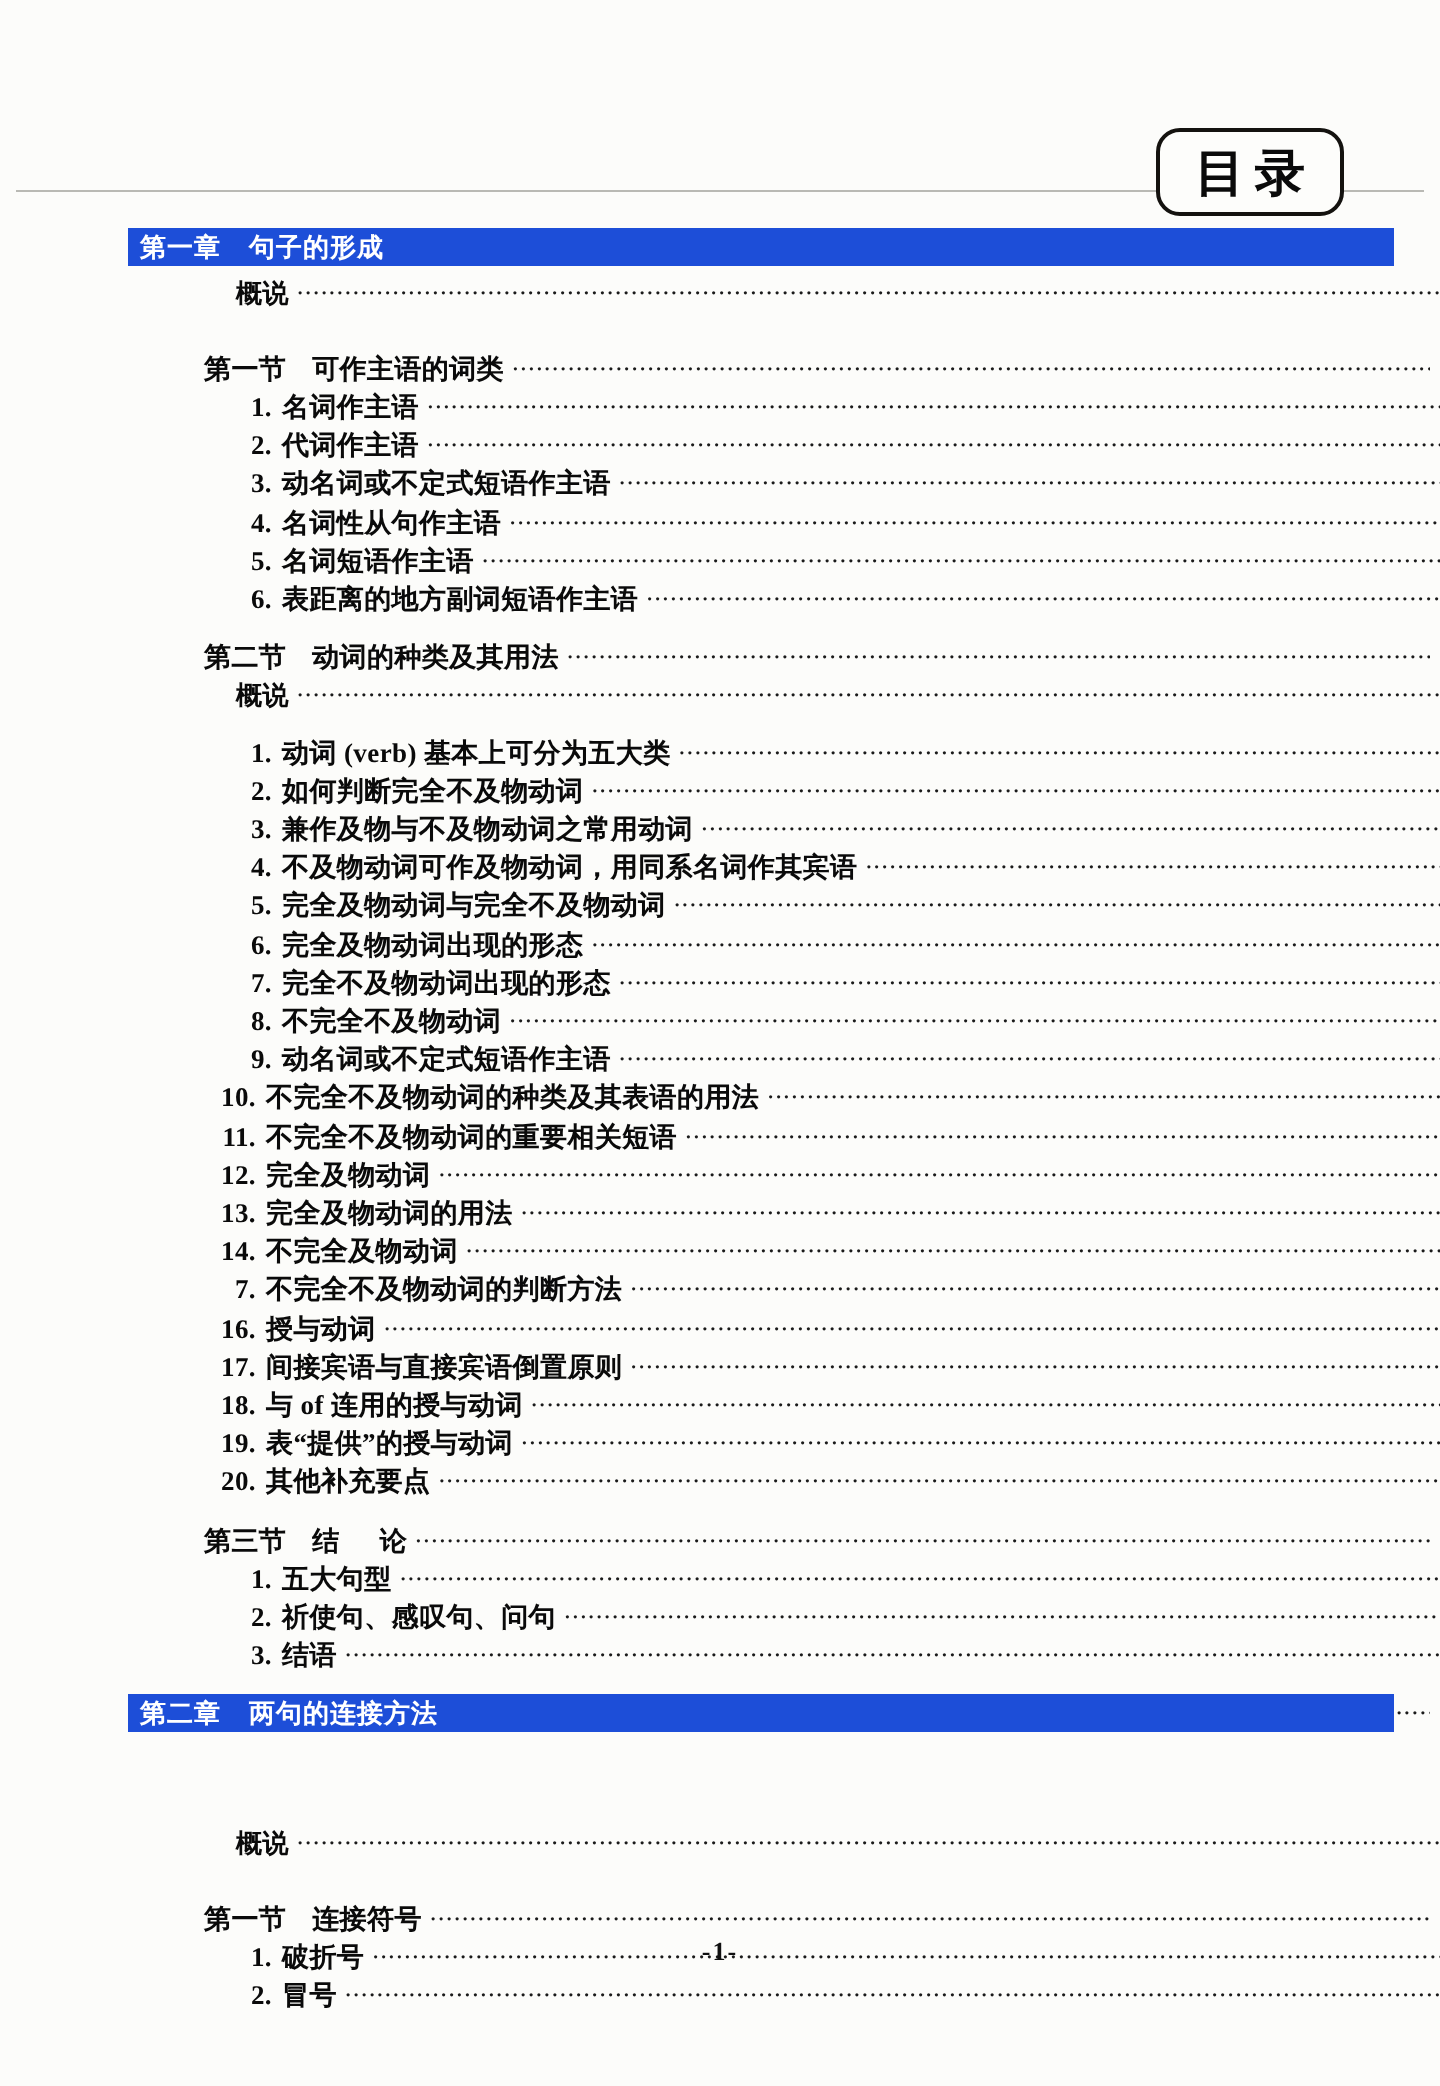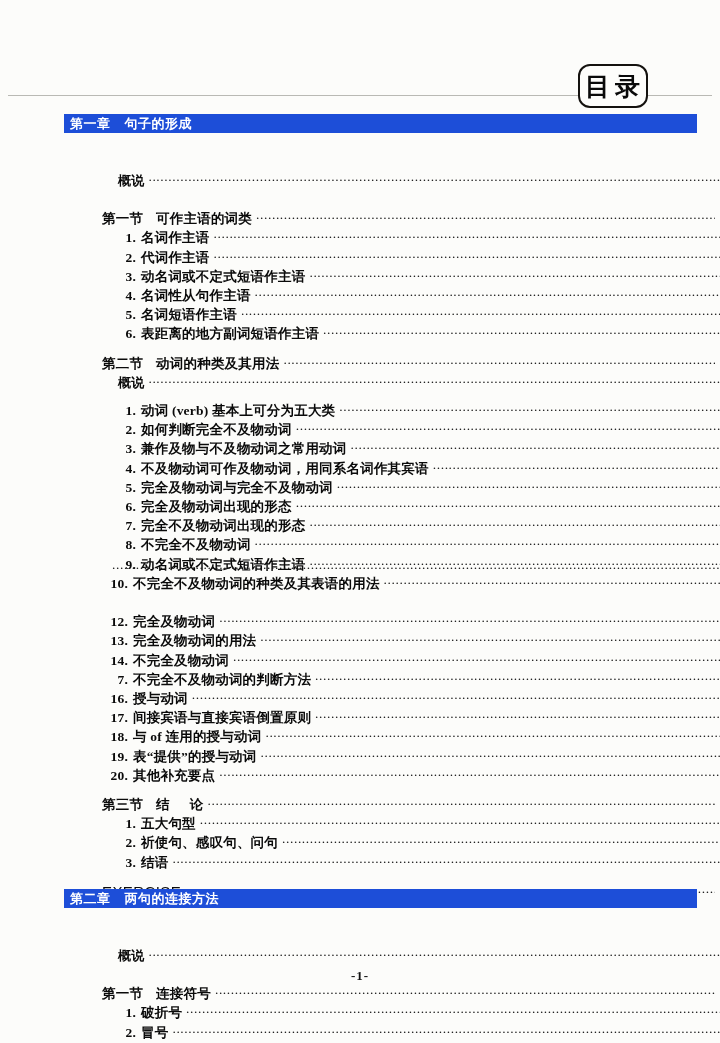--- a/index.html
+++ b/index.html
@@ -23,25 +23,25 @@
     left:0;top:0;width:720px;height:112px;
   }
   .head-rule{
     position:absolute;
     left:8px;top:95px;width:704px;height:1px;
     background:#b9b9b4;
   }
   .toc-badge{
     position:absolute;
     left:578px;top:64px;
-    width:70px;height:44px;
+    width:94px;height:44px;
     border:2px solid #14120f;
     border-radius:12px;
     background:#fdfdfb;
-    display:flex;align-items:center;
+    display:flex;align-items:center;justify-content:center;
     box-sizing:border-box;
   }
   .toc-badge span{
     font-family:"DejaVu Sans","Liberation Sans",sans-serif;
     font-weight:bold;
     font-size:25px;
     letter-spacing:5px;
     padding-left:5px;
     line-height:1;
     color:#0a0a0a;
@@ -76,21 +76,20 @@
     height:19px;
     display:flex;
     align-items:baseline;
     font-size:13.5px;
     white-space:nowrap;
   }
   .row .lbl{
     flex:0 0 auto;
     font-weight:bold;
     letter-spacing:0.2px;
-    margin-top:35px;
   }
   .row .leader{
     flex:1 1 auto;
     overflow:hidden;
     margin:0 2px 0 4px;
     height:1em;
     position:relative;
   }
   .row .leader::before{
     content:"..............................................................................................................................................................................";
@@ -238,20 +237,21 @@
       </div>
       <div class="row item lvl-item" style="top: 520.6px;">
         <span class="lbl"><span class="num">9.</span><span>动名词或不定式短语作主语</span></span>
         <span class="leader"></span>
       </div>
       <div class="row item lvl-item wide" style="top: 539.8px;">
         <span class="lbl"><span class="num">10.</span><span>不完全不及物动词的种类及其表语的用法</span></span>
         <span class="leader"></span>
       </div>
       <div class="row item lvl-item wide" style="top: 559px;">
+        <span class="lbl"><span class="num">11.</span><span>不完全不及物动词的重要相关短语</span></span>
         <span class="leader"></span>
       </div>
       <div class="row item lvl-item wide" style="top: 578.2px;">
         <span class="lbl"><span class="num">12.</span><span>完全及物动词</span></span>
         <span class="leader"></span>
       </div>
       <div class="row item lvl-item wide" style="top: 597.4px;">
         <span class="lbl"><span class="num">13.</span><span>完全及物动词的用法</span></span>
         <span class="leader"></span>
       </div>
@@ -298,21 +298,21 @@
       </div>
       <div class="row item lvl-item" style="top: 818.6px;">
         <span class="lbl"><span class="num">3.</span><span>结语</span></span>
         <span class="leader"></span>
       </div>
       <div class="row exercise lvl-exercise" style="top: 847.8px;">
         <span class="lbl">EXERCISE</span>
         <span class="leader"></span>
         <span class="pg">63</span>
       </div>
-      <div class="chapter-bar" style="top: 889px;">
+      <div class="chapter-bar" style="top: 847px;">
         <span class="ch-num">第二章</span>
         <span class="ch-title">两句的连接方法</span>
       </div>
       <div class="row overview lvl-overview" style="top: 912px;">
         <span class="lbl">概说</span>
         <span class="leader"></span>
       </div>
       <div class="row section lvl-section" style="top: 950.2px;">
         <span class="lbl"><span class="sec-no">第一节</span><span class="sec-name">连接符号</span></span>
         <span class="leader"></span>

